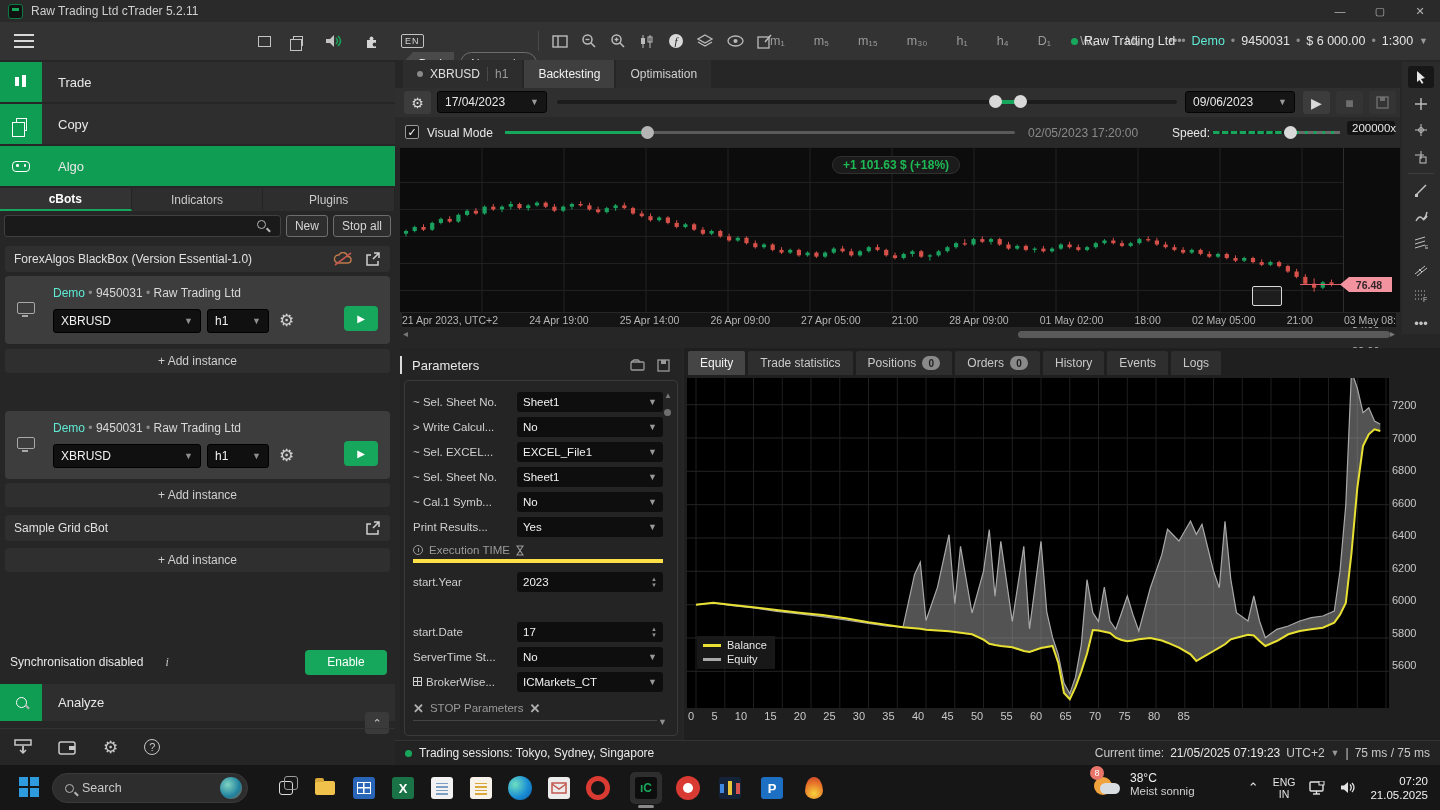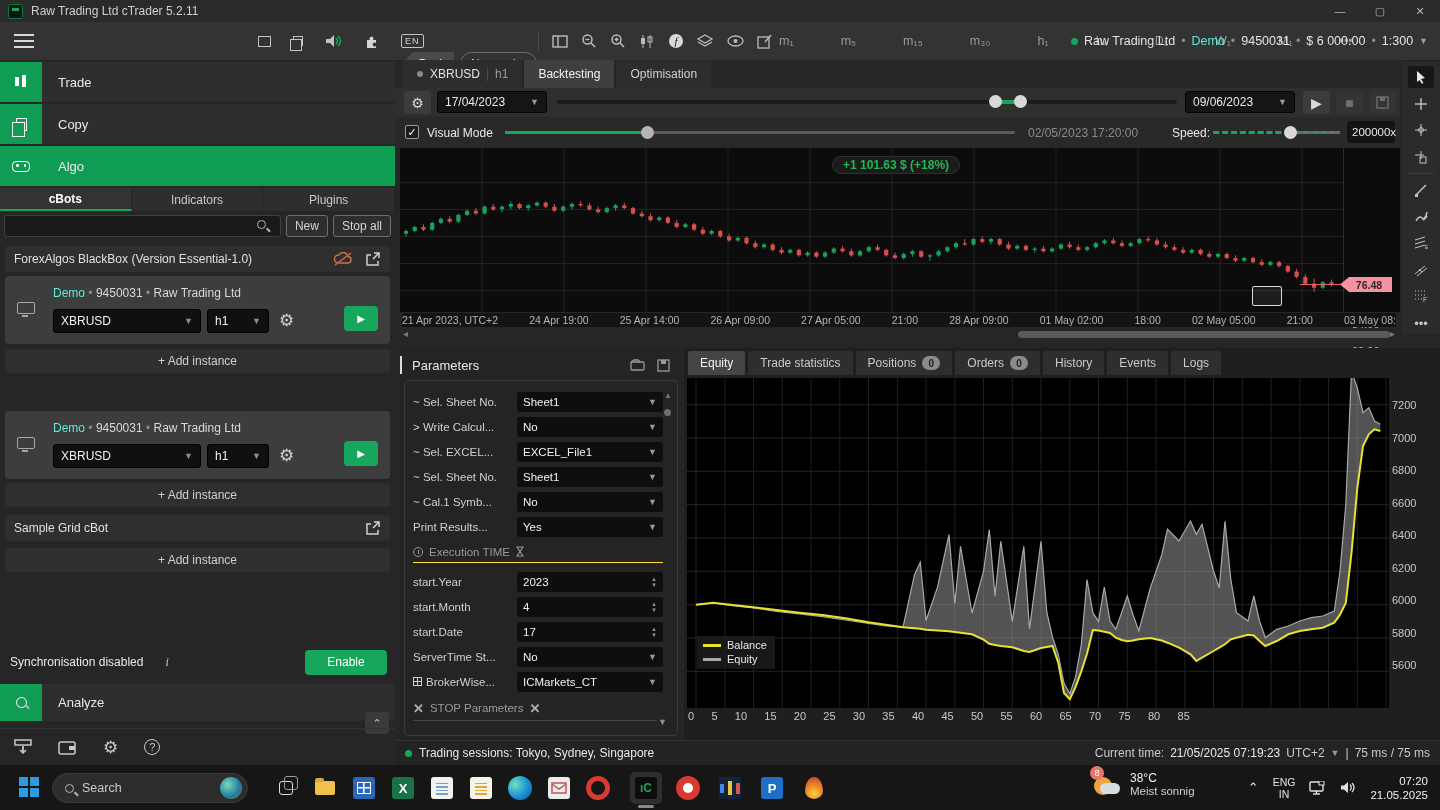--- a/index.html
+++ b/index.html
@@ -29,21 +29,21 @@
   #back-btn { position:absolute; left:402px; top:30px; width:52px; height:23px; background:#4a4a4a;
               color:#e8e8e8; font-size:12px; display:flex; align-items:center; justify-content:center;
               padding-left:8px; clip-path:polygon(11px 0,100% 0,100% 100%,11px 100%,0 50%); }
   #new-order-btn { position:absolute; left:460px; top:30px; height:23px; padding:0 10px; border:1px solid #6d6d6d;
               border-radius:12px; color:#cfcfcf; font-size:12px; display:flex; align-items:center; }
   #chart-icons { position:absolute; left:538px; top:0; height:38px; display:flex; gap:13px; align-items:center; }
   #chart-icons svg { display:block; }
   .v-div { width:1px; height:20px; background:#4a4a4a; }
   #tf-row { position:absolute; left:760px; top:0; height:38px; display:flex; gap:9px; align-items:center;
             color:#9a9a9a; font-size:12.5px; }
-  .tf { padding:2px 19px; }
+  .tf { padding:2px 10px; }
   #account-area { position:absolute; right:12px; top:0; height:38px; display:flex; gap:6px; align-items:center;
                   font-size:12.5px; color:#e3e3e3; }
   .green-dot { width:7px; height:7px; border-radius:50%; background:#17a75c; }
   .acc-blue { color:#5eead4; }
   .acc-sep { color:#8a8a8a; }
   .caret { color:#9a9a9a; font-size:9px; }
 
   
   #sidebar { position:absolute; left:0; top:60px; width:395px; height:705px; background:#262626; }
   .nav-row { position:absolute; left:0; width:395px; height:40px; background:#2e2e2e; display:flex; align-items:center; }
@@ -119,21 +119,21 @@
             display:flex; align-items:center; justify-content:center; font-size:14px; }
   .date-sel { position:absolute; height:22px; background:#151515; border:1px solid #050505; border-radius:3px;
               color:#e8e8e8; font-size:12px; display:flex; align-items:center; justify-content:space-between; padding:0 7px; }
   .track { position:absolute; height:4px; border-radius:2px; background:#1c1c1c; }
   .track-seg { position:absolute; height:4px; background:#16a75c; }
   .knob { position:absolute; width:13px; height:13px; border-radius:50%; background:#d9d9d9; }
   .chk { position:absolute; width:14px; height:14px; background:#1c1c1c; border:1px solid #9a9a9a; border-radius:2px;
          color:#fff; font-size:11px; display:flex; align-items:center; justify-content:center; }
   .lab12 { color:#e8e8e8; font-size:12px; }
   .dim12 { color:#8a8a8a; font-size:12px; }
-  .spin { position:absolute; height:22px; background:#141414; border-radius:3px; color:#e8e8e8; font-size:11.5px;
+  .spin { position:absolute; height:14px; background:#141414; border-radius:3px; color:#e8e8e8; font-size:11.5px;
           display:flex; align-items:center; padding:0 5px; gap:5px; }
   .spin .arrows { display:flex; flex-direction:column; font-size:6px; color:#8f8f8f; line-height:6px; }
 
   
   #candle-wrap { position:absolute; left:400px; top:148px; width:943px; height:164px; background:#0c0c0c; }
   #candle-axis { position:absolute; left:1343px; top:148px; width:57px; height:164px; background:#0c0c0c; border-left:1px solid #2e2e2e; }
   .pr-lab { position:absolute; left:8px; color:#b5b5b5; font-size:11px; }
   #pnl-pill { position:absolute; left:832px; top:156px; height:18px; padding:0 10px; background:#1b1b1b; border:1px solid #2f2f2f;
               border-radius:9px; color:#1db954; font-weight:bold; font-size:12px; display:flex; align-items:center; }
   #price-tag { position:absolute; left:1340px; top:277px; width:52px; height:15px; background:#f493a0; color:#35262a;
@@ -162,21 +162,21 @@
   #params-title { color:#e8e8e8; font-size:13px; margin-left:10px; flex:1; }
   .hdr-ico { color:#9a9a9a; font-size:13px; margin-right:12px; }
   #params-body { position:absolute; left:4px; top:32px; width:274px; height:356px; border:1px solid #3a3a3a;
                  border-radius:4px; background:#242424; }
   .p-row { position:absolute; left:8px; width:250px; height:25px; display:flex; align-items:center; }
   .p-lab { width:104px; color:#cfcfcf; font-size:11.5px; display:flex; align-items:center; gap:4px; }
   .p-ctl { width:146px; height:20px; background:#0e0e0e; border-radius:3px; color:#f2f2f2; font-size:11.5px;
            display:flex; align-items:center; justify-content:space-between; padding:0 6px; }
   .p-ctl .arrows { display:flex; flex-direction:column; font-size:6px; color:#8f8f8f; line-height:6px; }
   .p-section { position:absolute; left:8px; width:250px; height:22px; display:flex; align-items:center; gap:6px;
-               color:#9a9a9a; font-size:11.5px; border-bottom:1px solid #fde047; }
+               color:#9a9a9a; font-size:11.5px; border-bottom:4px solid #fde047; }
   .clock-ico { width:10px; height:10px; border:1.4px solid #9a9a9a; border-radius:50%; position:relative; }
   .clock-ico:after { content:""; position:absolute; left:4px; top:2px; width:1.4px; height:4px; background:#9a9a9a; }
   .grid-ico { width:9px; height:9px; border:1.2px solid #cfcfcf; background:
       linear-gradient(#cfcfcf,#cfcfcf) 50% 0/1px 100% no-repeat,
       linear-gradient(#cfcfcf,#cfcfcf) 0 50%/100% 1px no-repeat; }
   .x-ico { color:#b0b0b0; font-size:13px; font-weight:bold; }
   #params-scroll-up { position:absolute; right:5px; top:10px; color:#777; font-size:8px; }
   #params-thumb { position:absolute; right:6px; top:28px; width:7px; height:7px; border-radius:50%; background:#6f6f6f; }
   #params-bottom-bar { position:absolute; left:8px; bottom:14px; width:244px; border-top:1px solid #444; }
 
@@ -927,30 +927,20 @@
       <div class="p-row" style="top:188px">
         <span class="p-lab">start.Year</span>
         <div class="p-ctl">
             <span>2023</span>
             <span class="arrows">
               <span>▲</span>
               <span>▼</span>
             </span>
           </div>
       </div>
-      <div class="p-row" style="top:213px">
-        <span class="p-lab">start.Month</span>
-        <div class="p-ctl">
-            <span>4</span>
-            <span class="arrows">
-              <span>▲</span>
-              <span>▼</span>
-            </span>
-          </div>
-      </div>
       <div class="p-row" style="top:238px">
         <span class="p-lab">start.Date</span>
         <div class="p-ctl">
             <span>17</span>
             <span class="arrows">
               <span>▲</span>
               <span>▼</span>
             </span>
           </div>
       </div>

